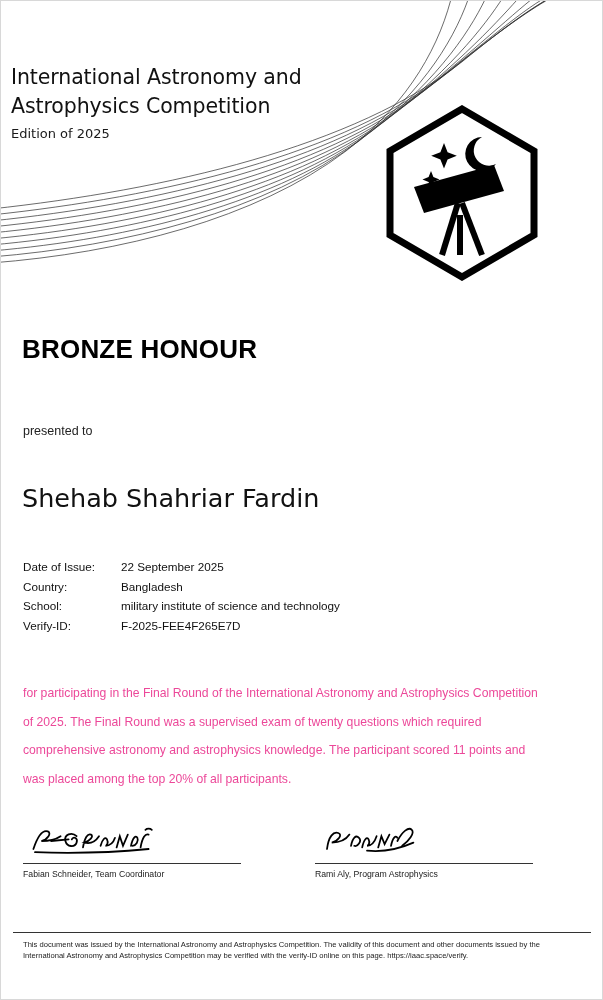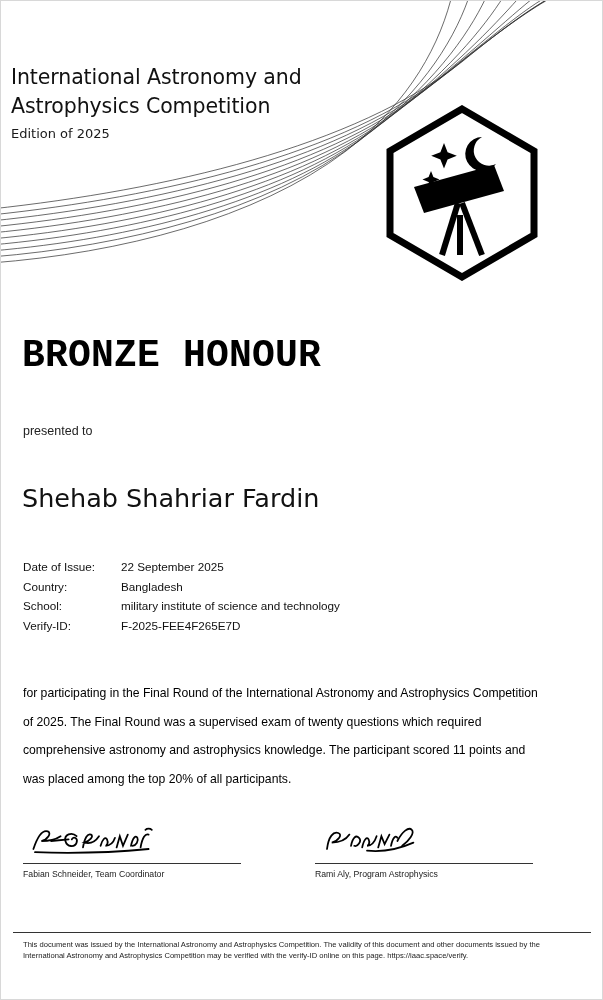--- a/index.html
+++ b/index.html
@@ -58,23 +58,23 @@
     left: 373px;
     width: 176px;
     height: 176px;
   }
 
   
   .award {
     position: absolute;
     top: 333px;
     left: 21px;
-    font-family: Liberation Mono, monospace;
+    font-family: Liberation Sans, sans-serif;
     font-weight: bold;
-    font-size: 38px;
+    font-size: 26px;
     letter-spacing: 0.2px;
   }
   .presented {
     position: absolute;
     top: 423px;
     left: 22px;
     font-size: 12.5px;
     color: #222;
   }
   .recipient {
@@ -102,21 +102,21 @@
   .details td.v { padding-left: 0; }
 
   
   .body-text {
     position: absolute;
     top: 678px;
     left: 22px;
     width: 516px;
     font-size: 12.2px;
     line-height: 28.7px;
-    color: #000000;
+    color: #ec4899;
   }
 
   
   .sig-block {
     position: absolute;
     width: 220px;
   }
   .sig-left  { top: 824px; left: 22px; }
   .sig-right { top: 824px; left: 314px; }
   .sig-img { height: 32px; margin-left: 4px; }

